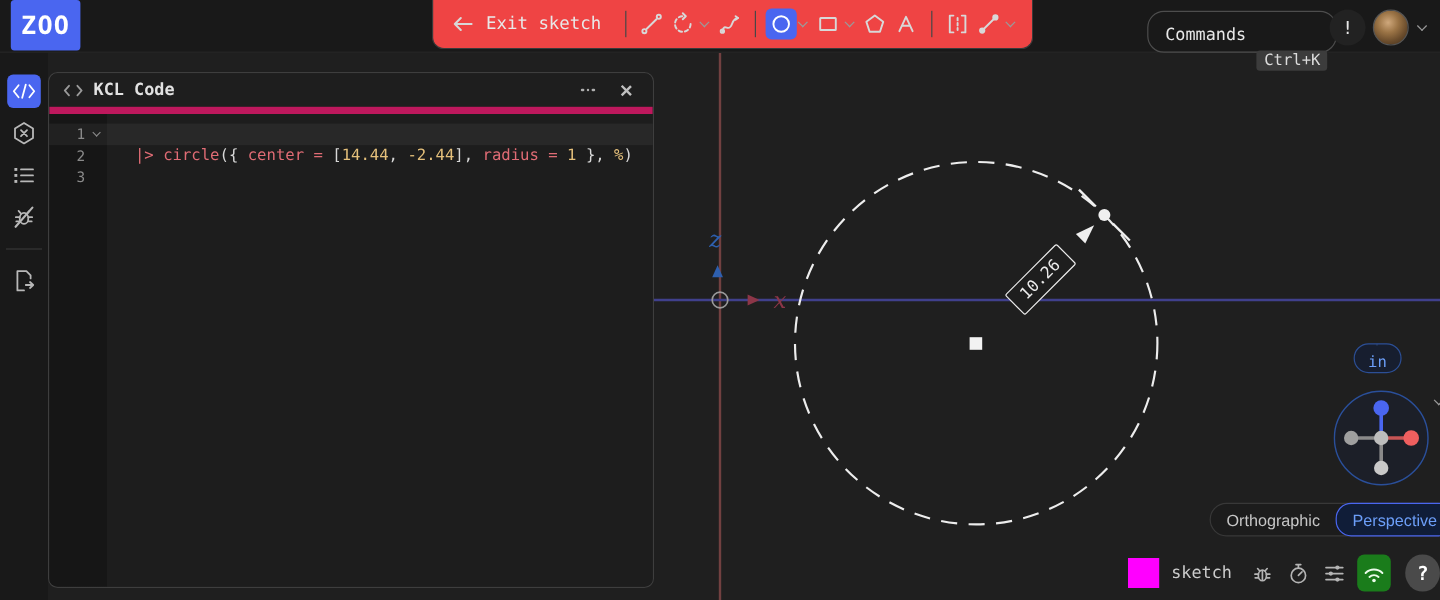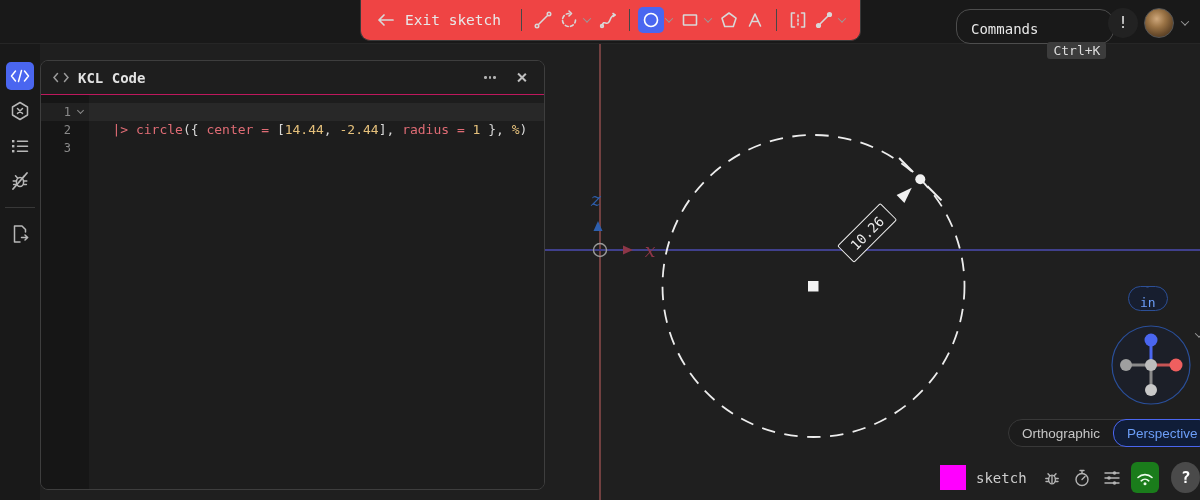--- a/index.html
+++ b/index.html
@@ -78,21 +78,21 @@
   .side-btn.active { background:var(--accent-blue); }
   .side-btn svg { stroke:#b8b8b8; fill:none; stroke-width:1.5;
     stroke-linecap:round; stroke-linejoin:round; }
   .side-btn.active svg { stroke:#fff; }
   .side-divider { width:30px; height:1px; background:#383838; margin:5px 0; }
 
   
   #code-panel { position:absolute; left:40px; top:60px; width:505px; height:430px;
     background:#1d1d1d; border:1px solid #3e3e3e; border-radius:8px;
     overflow:hidden; z-index:6; display:flex; flex-direction:column; }
-  #panel-header { height:34px; background:#1e1e1e; border-bottom:1px solid #be185d;
+  #panel-header { height:34px; background:#1e1e1e; border-bottom:6px solid #be185d;
     display:flex; align-items:center; gap:9px; padding:0 12px; flex:none; }
   #panel-header svg { stroke:#9a9a9a; fill:none; stroke-width:1.5;
     stroke-linecap:round; }
   #panel-title { color:#e2e2e2; font-size:14px; font-weight:bold; flex:1; }
   .hdr-btn { background:none; border:none; width:22px; height:22px; cursor:pointer;
     display:flex; align-items:center; justify-content:center; gap:2px; }
   .dot { width:2.5px; height:2.5px; border-radius:50%; background:#b0b0b0; }
   .x-icon { position:relative; width:11px; height:11px; }
   .x-icon::before,.x-icon::after { content:""; position:absolute; left:5px; top:0;
     width:1.6px; height:11px; background:#c0c0c0; }
@@ -173,20 +173,21 @@
       <line x1="913.2" y1="172.1" x2="899.1" y2="158.0" stroke="#f0f0f0" stroke-width="2"></line>
       <line x1="927.4" y1="186.3" x2="941.5" y2="200.4" stroke="#f0f0f0" stroke-width="2"></line>
       <polygon points="911.8,187.7 904.4,202.9 896.6,195.1" fill="#f0f0f0"></polygon>
       <circle cx="920.3" cy="179.2" r="5" fill="#f0f0f0"></circle>
     </g>
   </svg>
 
   <div id="dim-label">10.26</div>
 
   <header id="topbar">
+    <div id="logo">ZOO</div>
     <button id="commands-btn">
       <span>Commands</span>
       <span class="kbd">Ctrl+K</span>
     </button>
     <button id="notif-btn">!</button>
     <button id="avatar-btn">
       <span id="avatar"></span>
       <span class="chev"></span>
     </button>
   </header>

